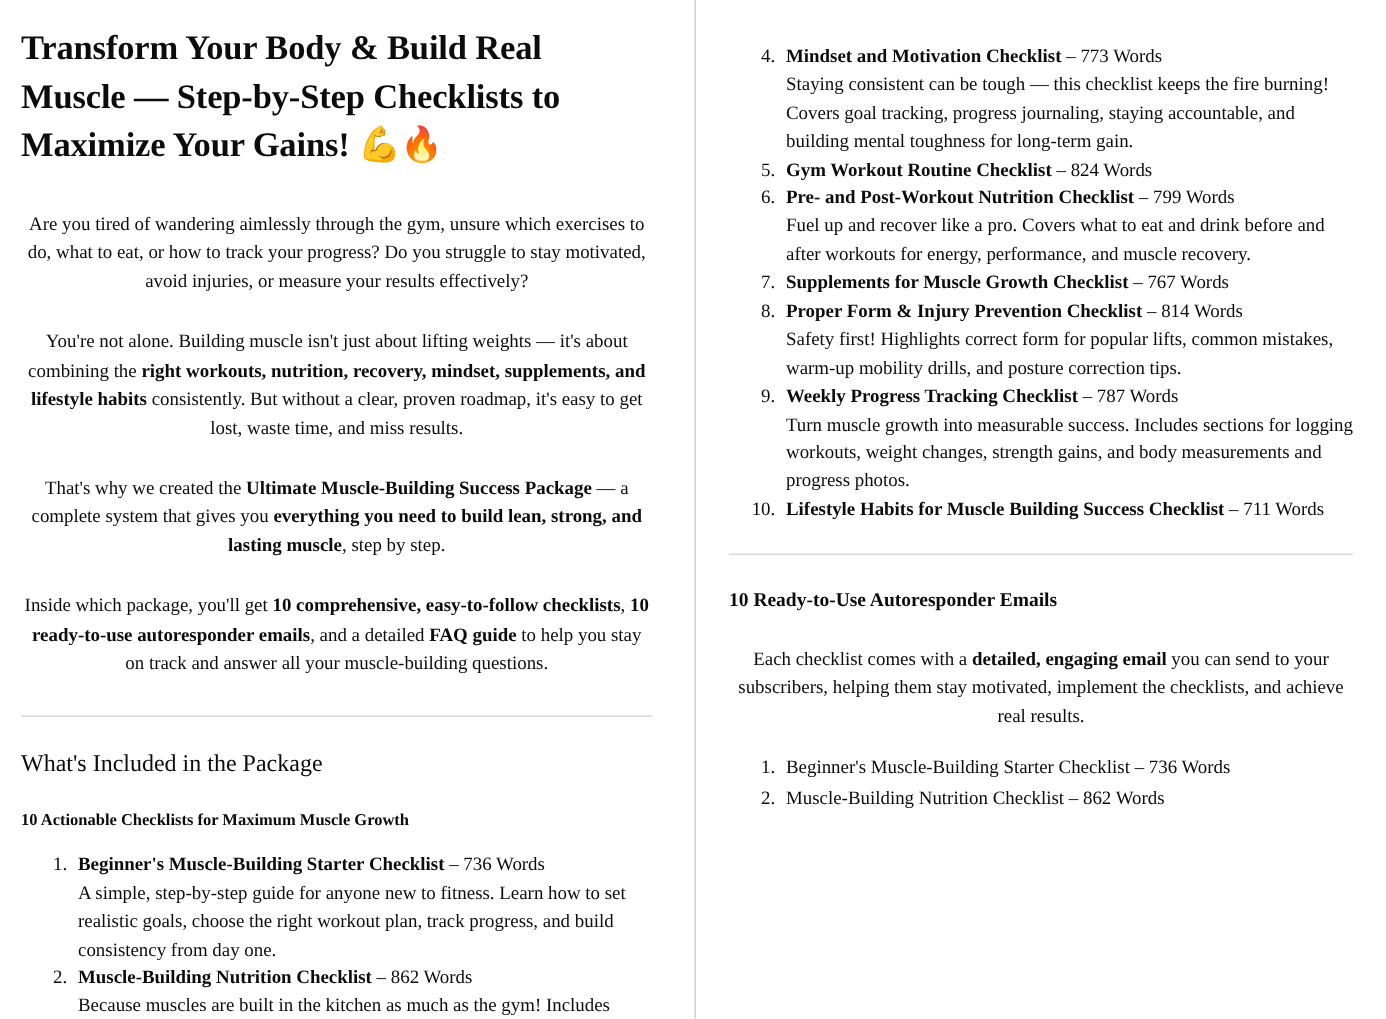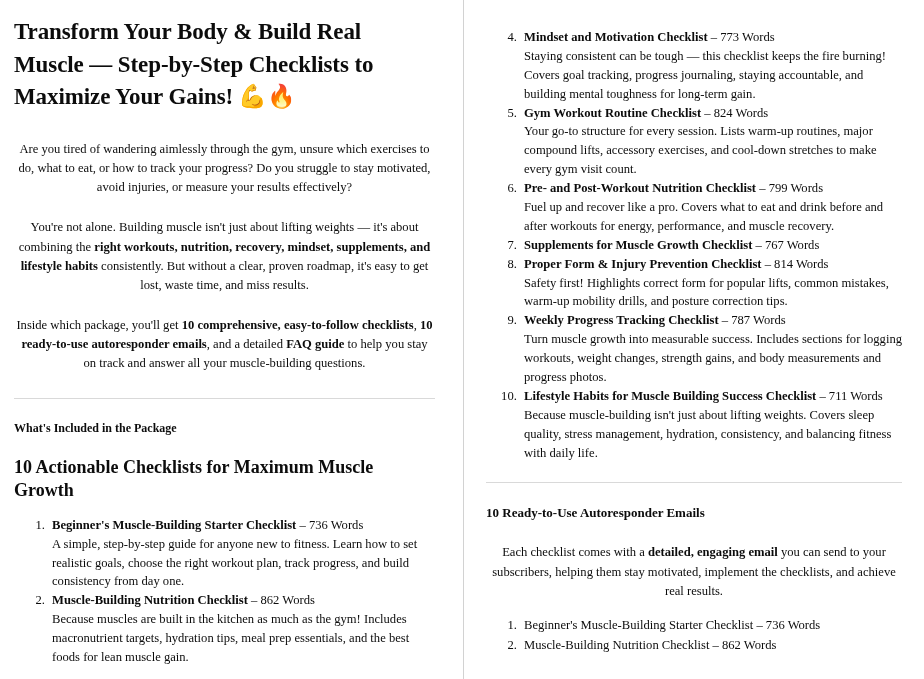--- a/index.html
+++ b/index.html
@@ -60,27 +60,27 @@
 
   hr.rule {
     border: 0;
     border-top: 1px solid #d9d9d9;
     margin: 25px 0 0 0;
     height: 0;
   }
   .col-right hr.rule { margin-top: 20px; }
 
   h2.section-title {
-    font-size: 12px;
-    font-weight: bold;
+    font-size: 16px;
+    font-weight: normal;
     margin: 22px 0 0 0;
     line-height: 1.3;
   }
   h3.sub-title {
-    font-size: 18px;
+    font-size: 11px;
     font-weight: bold;
     margin: 19px 0 0 0;
     line-height: 1.3;
   }
   h3.sub-title.right-head {
     font-size: 13px;
     margin-top: 22px;
   }
 
   ol.checklist {
@@ -119,20 +119,21 @@
   <div class="col col-left">
 
     <h1 class="doc-title">
       <span>Transform Your Body &amp; Build Real Muscle — Step-by-Step Checklists to Maximize Your Gains! 💪🔥</span>
     </h1>
 
     <p class="body-para first">Are you tired of wandering aimlessly through the gym, unsure which exercises to do, what to eat, or how to track your progress? Do you struggle to stay motivated, avoid injuries, or measure your results effectively?</p>
 
     <p class="body-para"><span>You're not alone. Building muscle isn't just about lifting weights — it's about combining the </span><b>right workouts, nutrition, recovery, mindset, supplements, and lifestyle habits</b><span> consistently. But without a clear, proven roadmap, it's easy to get lost, waste time, and miss results.</span></p>
 
+    <p class="body-para"><span>That's why we created the </span><b>Ultimate Muscle-Building Success Package</b><span> — a complete system that gives you </span><b>everything you need to build lean, strong, and lasting muscle</b><span>, step by step.</span></p>
 
     <p class="body-para"><span>Inside which package, you'll get </span><b>10 comprehensive, easy-to-follow checklists</b><span>, </span><b>10 ready-to-use autoresponder emails</b><span>, and a detailed </span><b>FAQ guide</b><span> to help you stay on track and answer all your muscle-building questions.</span></p>
 
     <hr class="rule">
 
     <h2 class="section-title">What's Included in the Package</h2>
 
     <h3 class="sub-title">10 Actionable Checklists for Maximum Muscle Growth</h3>
 
     <ol class="checklist" start="1">
@@ -157,21 +158,20 @@
 
     <ol class="checklist top" start="4">
       <li>
         <span class="item-title">Mindset and Motivation Checklist</span>
         <span class="item-words">– 773 Words</span>
         <span class="item-desc">Staying consistent can be tough — this checklist keeps the fire burning! Covers goal tracking, progress journaling, staying accountable, and building mental toughness for long-term gain.</span>
       </li>
       <li>
         <span class="item-title">Gym Workout Routine Checklist</span>
         <span class="item-words">– 824 Words</span>
-        <span class="item-desc">Your go-to structure for every session. Lists warm-up routines, major compound lifts, accessory exercises, and cool-down stretches to make every gym visit count.</span>
       </li>
       <li>
         <span class="item-title">Pre- and Post-Workout Nutrition Checklist</span>
         <span class="item-words">– 799 Words</span>
         <span class="item-desc">Fuel up and recover like a pro. Covers what to eat and drink before and after workouts for energy, performance, and muscle recovery.</span>
       </li>
       <li>
         <span class="item-title">Supplements for Muscle Growth Checklist</span>
         <span class="item-words">– 767 Words</span>
       </li>
@@ -181,21 +181,20 @@
         <span class="item-desc">Safety first! Highlights correct form for popular lifts, common mistakes, warm-up mobility drills, and posture correction tips.</span>
       </li>
       <li>
         <span class="item-title">Weekly Progress Tracking Checklist</span>
         <span class="item-words">– 787 Words</span>
         <span class="item-desc">Turn muscle growth into measurable success. Includes sections for logging workouts, weight changes, strength gains, and body measurements and progress photos.</span>
       </li>
       <li>
         <span class="item-title">Lifestyle Habits for Muscle Building Success Checklist</span>
         <span class="item-words">– 711 Words</span>
-        <span class="item-desc">Because muscle-building isn't just about lifting weights. Covers sleep quality, stress management, hydration, consistency, and balancing fitness with daily life.</span>
       </li>
     </ol>
 
     <hr class="rule">
 
     <h3 class="sub-title right-head">10 Ready-to-Use Autoresponder Emails</h3>
 
     <p class="body-para"><span>Each checklist comes with a </span><b>detailed, engaging email</b><span> you can send to your subscribers, helping them stay motivated, implement the checklists, and achieve real results.</span></p>
 
     <ol class="email-list" start="1">

